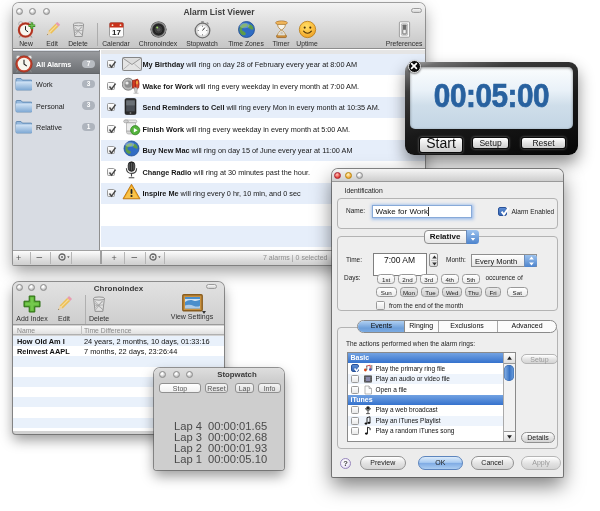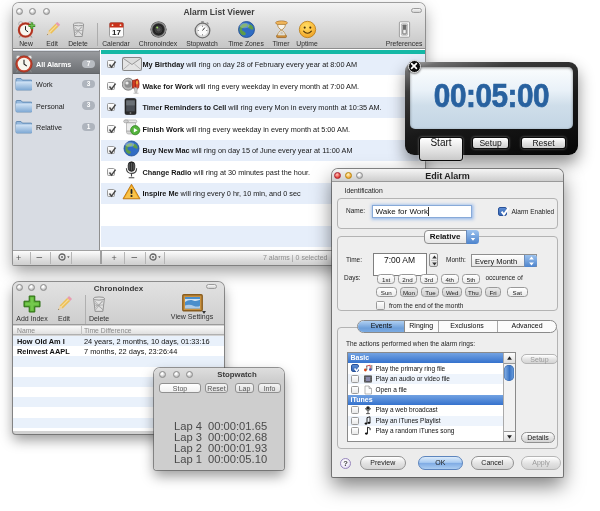--- a/index.html
+++ b/index.html
@@ -155,21 +155,21 @@
   <div class="badge" style="left:69px;top:98px">3</div>
   <div class="abs" style="left:2px;top:116px">
         <svg width="17" height="15" viewBox="0 0 17 15">
           <path d="M1 3.5a1 1 0 011-1h4l1.4 1.6H16a1 1 0 011 1V13a1 1 0 01-1 1H2a1 1 0 01-1-1z" fill="#94b8dd" stroke="#5580ab" stroke-width="0.8"></path>
           <path d="M1 5.4h16V13a1 1 0 01-1 1H2a1 1 0 01-1-1z" fill="url(#fg1)"></path>
         </svg>
       </div>
   <div class="abs" style="left:23px;top:120px;font-size:7.2px;color:#1a1a1a">Relative</div>
   <div class="badge" style="left:69px;top:119.5px">1</div>
 
-  <div class="abs" id="alist" style="left:88px;top:47px;width:324px;height:201px;background:#14b8a6">
+  <div class="abs" id="alist" style="left:88px;top:47px;width:324px;height:201px;background:#e5e5e5">
     <div class="abs" style="left:0;top:3.5px;width:324px;height:197.5px;background:repeating-linear-gradient(#e6eefa 0px,#e6eefa 21.5px,#fff 21.5px,#fff 43px)"></div>
 
     <div class="chk" style="left:6px;top:10px">
           <svg width="11" height="11" viewBox="0 0 11 11">
             <path d="M2.5 5.5l2 2.6L8.6 2.6" stroke="#444" stroke-width="1.4" fill="none"></path>
           </svg>
         </div>
     <div class="abs" style="left:21px;top:7px">
           <svg width="20" height="14" viewBox="0 0 20 14">
             <rect x="0.5" y="0.5" width="19" height="13" rx="1" fill="#e4e4e4" stroke="#858585"></rect>
@@ -204,21 +204,21 @@
           </svg>
         </div>
     <div class="abs" style="left:23px;top:47.5px">
           <svg width="13" height="17" viewBox="0 0 13 17">
             <rect x="1" y="0.5" width="11" height="16" rx="1.5" fill="#2b2b2b" stroke="#111" stroke-width="0.6"></rect>
             <rect x="2.2" y="2.4" width="8.6" height="11" fill="#4a4f56"></rect>
             <rect x="2.2" y="2.4" width="8.6" height="5" fill="#6a7076"></rect>
             <circle cx="6.5" cy="15" r="0.9" fill="#777"></circle>
           </svg>
         </div>
-    <div class="rowtxt" style="left:41.5px;top:53px"><b>Timer Reminders to Cell</b> will ring every Mon in every month at 10:35 AM.</div>
+    <div class="rowtxt" style="left:41.5px;top:53px"><b>Send Reminders to Cell</b> will ring every Mon in every month at 10:35 AM.</div>
 
     <div class="chk" style="left:6px;top:74.5px">
           <svg width="11" height="11" viewBox="0 0 11 11">
             <path d="M2.5 5.5l2 2.6L8.6 2.6" stroke="#444" stroke-width="1.4" fill="none"></path>
           </svg>
         </div>
     <div class="abs" style="left:21px;top:69px">
           <svg width="19" height="17" viewBox="0 0 19 17">
             <path d="M3 1h10.5c1.8 0 1.8 2.8 0 2.8H5z" fill="#e8e8e8" stroke="#999" stroke-width="0.6"></path>
             <path d="M3 1c-1.8 0-1.8 2.8 0 2.8h2c1.8 0 1.8-2.8 0-2.8z" fill="#cfcfcf" stroke="#999" stroke-width="0.6"></path>
@@ -307,21 +307,21 @@
 </div>
 
 <div class="abs" id="timerwin" style="left:405px;top:62px;width:173px;height:93px;border-radius:9px;background:linear-gradient(165deg,#b8b8b8 0%,#6e6e6e 7%,#3a3a3a 22%,#191919 55%,#060606 100%);box-shadow:0 8px 16px rgba(0,0,0,0.45)">
   <div class="abs" style="left:5px;top:5px;width:163px;height:62px;border-radius:5px;background:linear-gradient(#fbfdfe,#e9f1f8 38%,#cfdeea 62%,#c3d5e4 100%);box-shadow:inset 0 1px 3px rgba(0,0,0,0.45)"></div>
   <div class="abs" style="left:5px;top:15px;width:163px;text-align:center;font-size:33px;font-weight:bold;color:#28619f;-webkit-text-stroke:0.7px #28619f;letter-spacing:-0.5px;transform:scaleX(0.9)">00:05:00</div>
   <div class="abs" style="left:3px;top:-2px;width:13px;height:13px;border-radius:50%;background:#0d0d0d;border:1.5px solid #e4e4e4;box-shadow:0 1px 2px rgba(0,0,0,0.5)">
         <svg width="10" height="10" viewBox="0 0 10 10" style="position:absolute;left:0;top:0">
           <path d="M2.6 2.6l4.8 4.8M7.4 2.6l-4.8 4.8" stroke="#fff" stroke-width="1.7" stroke-linecap="round"></path>
         </svg>
       </div>
-  <div class="abs" style="left:14px;top:75px;width:44px;height:24px;border-radius:3px;background:linear-gradient(#ffffff,#e2e2e2 55%,#cccccc);border:1px solid #0a0a0a;font-size:10px;color:#111;text-align:center;line-height:10px;box-shadow:0 0 2.5px rgba(255,255,255,0.45)">Start</div>
+  <div class="abs" style="left:14px;top:75px;width:44px;height:16px;border-radius:3px;background:linear-gradient(#ffffff,#e2e2e2 55%,#cccccc);border:1px solid #0a0a0a;font-size:14px;color:#111;text-align:center;line-height:10px;box-shadow:0 0 2.5px rgba(255,255,255,0.45)">Start</div>
   <div class="abs" style="left:67px;top:75px;width:37px;height:12px;border-radius:3px;background:linear-gradient(#ffffff,#e2e2e2 55%,#cccccc);border:1px solid #0a0a0a;font-size:8.5px;color:#111;text-align:center;line-height:10px;box-shadow:0 0 2.5px rgba(255,255,255,0.45)">Setup</div>
   <div class="abs" style="left:116px;top:75px;width:45px;height:12px;border-radius:3px;background:linear-gradient(#ffffff,#e2e2e2 55%,#cccccc);border:1px solid #0a0a0a;font-size:8.5px;color:#111;text-align:center;line-height:10px;box-shadow:0 0 2.5px rgba(255,255,255,0.45)">Reset</div>
 </div>
 
 <div class="abs" id="chronowin" style="left:13px;top:282px;width:211px;height:152px;border-radius:6px 6px 3px 3px;background:#d2d2d2;box-shadow:0 0 0 1px rgba(80,80,80,0.6),0 6px 13px rgba(0,0,0,0.4)">
   <div class="abs" style="left:0;top:0;width:211px;height:43px;border-radius:6px 6px 0 0;background:linear-gradient(#e2e2e2,#cecece);border-bottom:1px solid #9b9b9b"></div>
   <div class="tl" style="left:2.5px;top:2px"></div>
   <div class="tl" style="left:14.5px;top:2px"></div>
   <div class="tl" style="left:26.5px;top:2px"></div>
   <div class="abs" style="left:0;top:1.5px;width:211px;text-align:center;font-size:8px;font-weight:bold;color:#3a3a3a">Chronoindex</div>
@@ -382,21 +382,20 @@
       <div class="abs" style="left:54px;top:74.1px;font-size:11.2px;color:#4a4a4a">00:00:01.93</div>
   <div class="abs" style="left:20px;top:85.4px;font-size:11.2px;color:#4a4a4a">Lap 1</div>
       <div class="abs" style="left:54px;top:85.4px;font-size:11.2px;color:#4a4a4a">00:00:05.10</div>
 </div>
 
 <div class="abs" id="editwin" style="left:332px;top:169px;width:231px;height:308px;border-radius:6px 6px 1px 1px;background:#ececec;box-shadow:0 0 0 1px rgba(70,70,70,0.65),0 9px 20px rgba(0,0,0,0.5)">
   <div class="abs" style="left:0;top:0;width:231px;height:13px;border-radius:6px 6px 0 0;background:linear-gradient(#f5f5f5,#cecece);border-bottom:1px solid #999"></div>
   <div class="tl red" style="left:1.5px;top:3px"></div>
   <div class="tl yel" style="left:12.5px;top:3px"></div>
   <div class="tl" style="left:23.5px;top:3px"></div>
-  <div class="abs" style="left:0;top:1.5px;width:231px;text-align:center;font-size:9px;font-weight:bold;color:#1f1f1f">Edit Alarm</div>
 
   <div class="lbl" style="left:12.5px;top:17.5px;font-size:6.8px">Identification</div>
   <div class="gbox" style="left:5px;top:28.5px;width:221px;height:31px"></div>
   <div class="lbl" style="left:14px;top:37.5px">Name:</div>
   <div class="abs" style="left:40px;top:35.5px;width:100px;height:13px;background:#fff;border:1px solid #88aad8;box-shadow:0 0 3px 1.5px rgba(125,170,235,0.75);font-size:8px;color:#111;line-height:11px;padding-left:2.5px">Wake for Work<span style="border-left:1px solid #333;margin-left:0.5px"></span></div>
   <div class="bchk" style="left:166px;top:38px">
         <svg width="12" height="12" viewBox="0 0 12 12">
           <path d="M2.6 5.6l2.3 3L9.8 1.6" stroke="#fff" stroke-width="1.9" fill="none"></path>
         </svg>
       </div>

